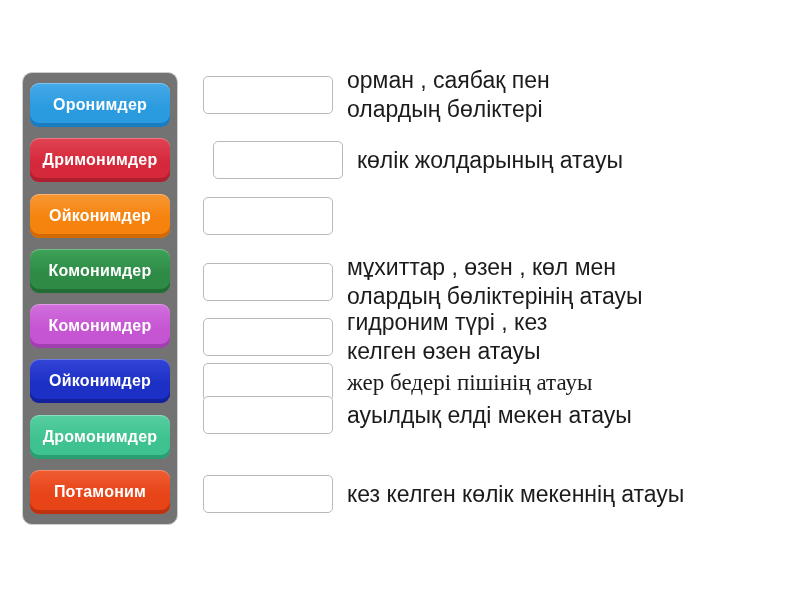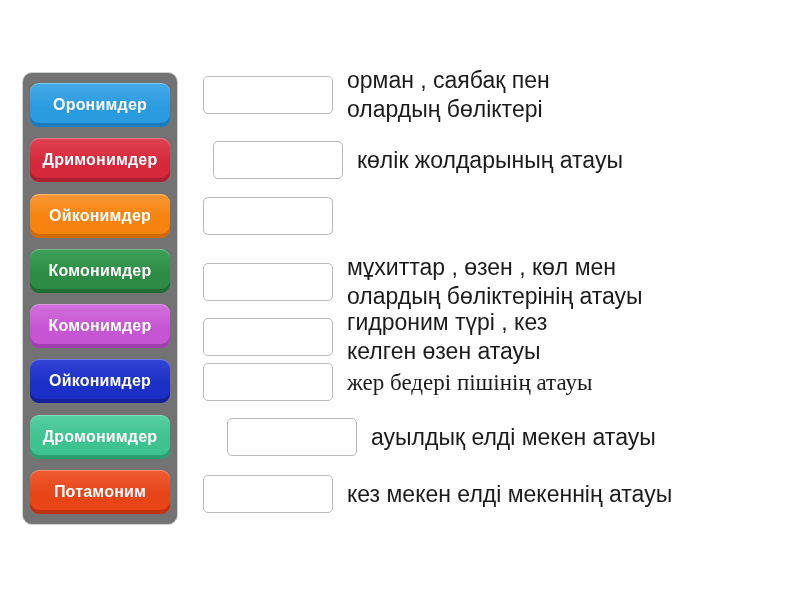--- a/index.html
+++ b/index.html
@@ -138,22 +138,22 @@
       <div class="drop-zone"></div>
       <div class="definition-text">гидроним түрі , кез
 келген өзен атауы</div>
     </div>
 
     <div class="match-row" style="top: 363px; font-family: Liberation Serif, serif;">
       <div class="drop-zone"></div>
       <div class="definition-text">жер бедері пішінің атауы</div>
     </div>
 
-    <div class="match-row" style="top: 418px; margin-left: 24px;">
+    <div class="match-row" style="top: 396px;">
       <div class="drop-zone"></div>
       <div class="definition-text">ауылдық елді мекен атауы</div>
     </div>
 
     <div class="match-row" style="top: 475px;">
       <div class="drop-zone"></div>
-      <div class="definition-text">кез мекен елді мекеннің атауы</div>
+      <div class="definition-text">кез келген көлік мекеннің атауы</div>
     </div>
   </div>
 
 </body></html>

